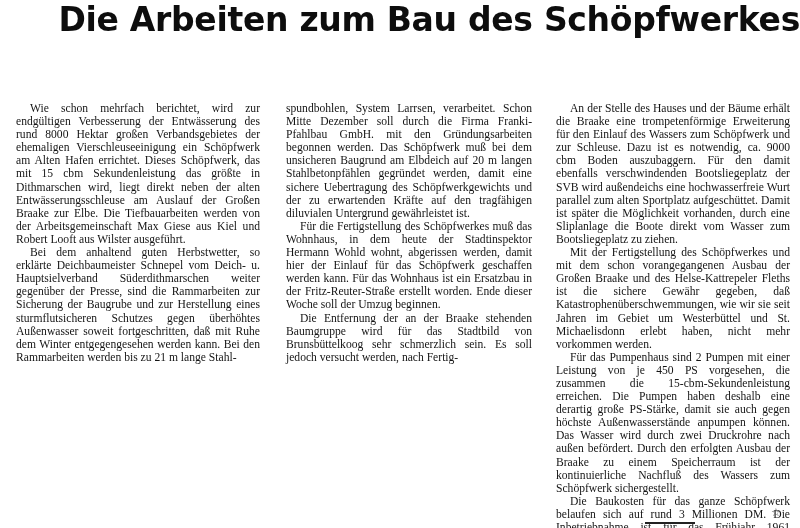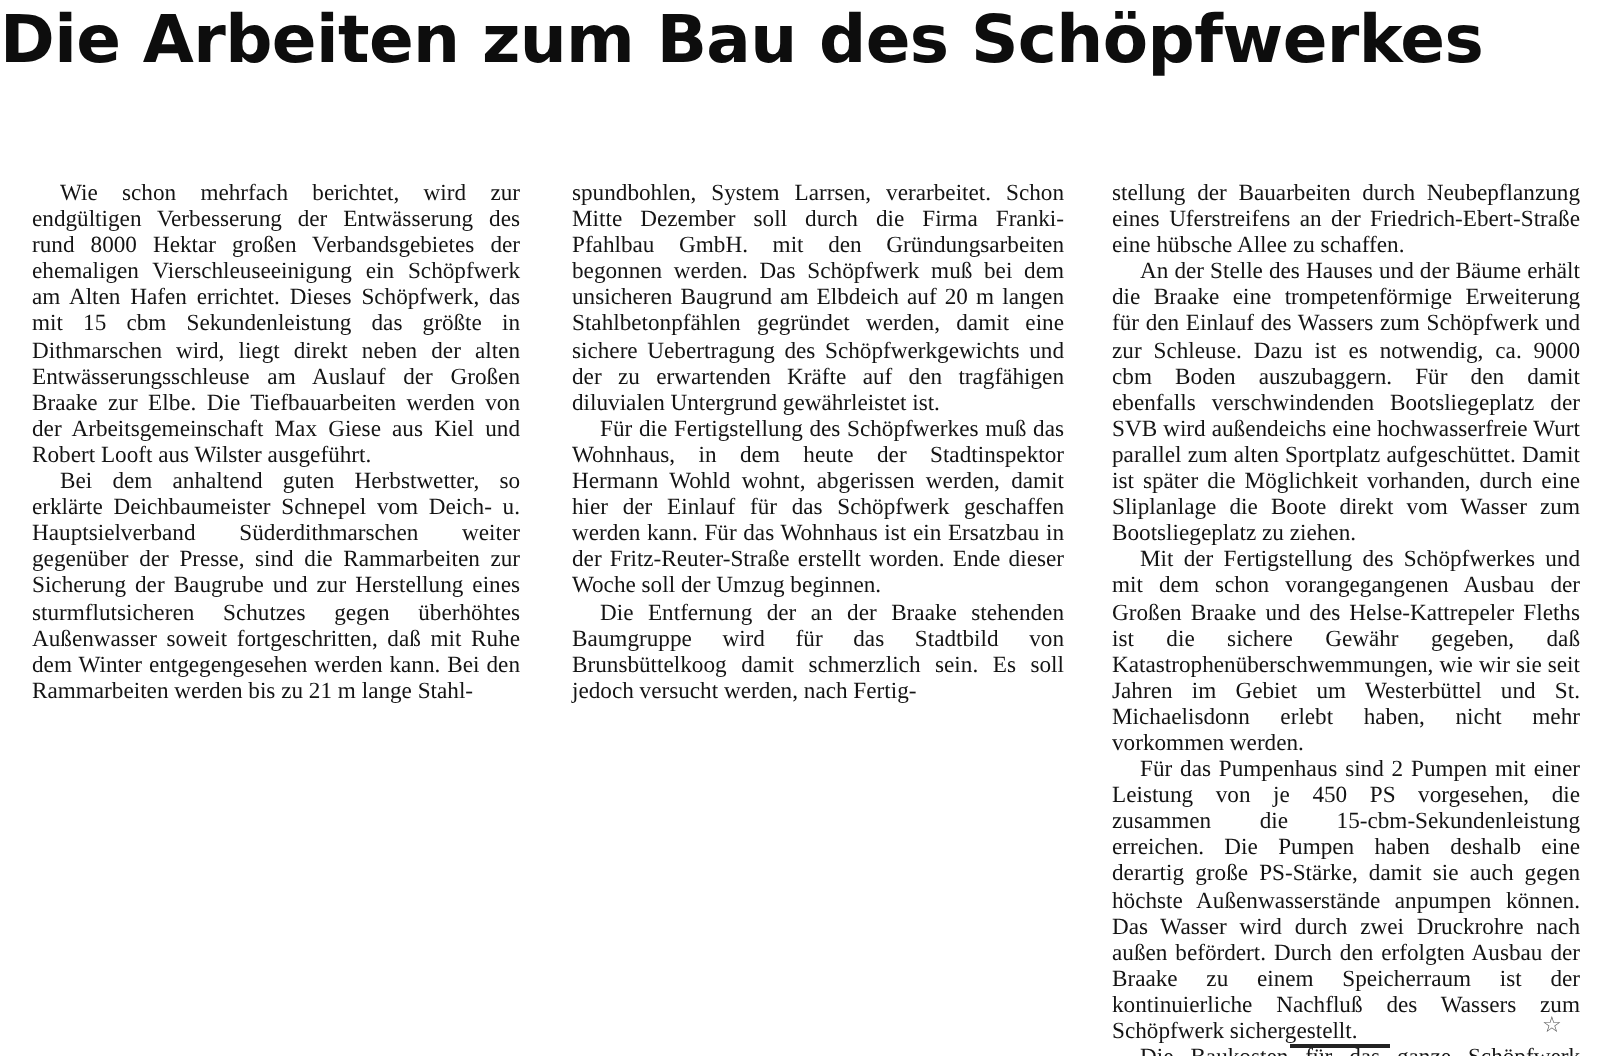--- a/index.html
+++ b/index.html
@@ -4,28 +4,28 @@
 <style>
   html, body { margin: 0; padding: 0; }
   body {
     width: 800px; height: 528px; overflow: hidden;
     background: #ffffff; color: #141414;
     font-family: "Liberation Serif", "DejaVu Serif", serif;
     position: relative;
   }
   .headline {
     position: absolute; left: 0; top: 2px; width: 800px;
-    text-align: left;
+    text-align: right;
     font-family: "DejaVu Sans", "Liberation Sans", sans-serif;
     font-weight: bold; color: #0d0d0d;
     font-size: 33px; line-height: 36px; letter-spacing: -0.3px;
   }
   .headline .line { display: block; white-space: nowrap; }
   .col {
-    position: absolute; top: 90px;
+    position: absolute; top: 102px;
     font-size: 11.6px; line-height: 13.1px;
     text-align: justify; hyphens: manual;
   }
   .col p { margin: 0; text-indent: 14px; }
   .col p.noindent { text-indent: 0; }
   .b { font-weight: normal; }
   #col1 { left: 16px; width: 244px; }
   #col2 { left: 286px; width: 246px; }
   #col3 { left: 556px; width: 234px; }
   .endmark {
@@ -45,25 +45,24 @@
 </div>
 
 <div class="col" id="col1">
   <p>Wie schon mehrfach berichtet, wird zur endgültigen Verbesserung der Entwässerung des rund 8000 Hektar großen Verbandsgebietes der ehemaligen Vierschleuseeinigung ein Schöpfwerk am Alten Hafen errichtet. Dieses Schöpfwerk, das mit 15 cbm Sekundenleistung das größte in Dithmarschen wird, liegt direkt neben der alten Entwässerungsschleuse am Auslauf der Großen Braake zur Elbe. Die Tiefbauarbeiten werden von der Arbeitsgemeinschaft Max Giese aus Kiel und Robert Looft aus Wilster ausgeführt.</p>
   <p class="b">Bei dem anhaltend guten Herbstwetter, so erklärte Deichbaumeister Schnepel vom Deich- u. Hauptsielverband Süderdithmarschen weiter gegenüber der Presse, sind die Rammarbeiten zur Sicherung der Baugrube und zur Herstellung eines sturmflutsicheren Schutzes gegen überhöhtes Außenwasser soweit fortgeschritten, daß mit Ruhe dem Winter entgegengesehen werden kann. Bei den Rammarbeiten werden bis zu 21 m lange Stahl-</p>
 </div>
 
 <div class="col" id="col2">
   <p class="b noindent">spundbohlen, System Larrsen, verarbeitet. Schon Mitte Dezember soll durch die Firma Franki-Pfahlbau GmbH. mit den Gründungsarbeiten begonnen werden. Das Schöpfwerk muß bei dem unsicheren Baugrund am Elbdeich auf 20 m langen Stahlbetonpfählen gegründet werden, damit eine sichere Uebertragung des Schöpfwerkgewichts und der zu erwartenden Kräfte auf den tragfähigen diluvialen Untergrund gewährleistet ist.</p>
   <p>Für die Fertigstellung des Schöpfwerkes muß das Wohnhaus, in dem heute der Stadtinspektor Hermann Wohld wohnt, abgerissen werden, damit hier der Einlauf für das Schöpfwerk geschaffen werden kann. Für das Wohnhaus ist ein Ersatzbau in der Fritz-Reuter-Straße erstellt worden. Ende dieser Woche soll der Umzug beginnen.</p>
-  <p>Die Entfernung der an der Braake stehenden Baumgruppe wird für das Stadtbild von Brunsbüttelkoog damit schmerzlich sein. Es soll jedoch versucht werden, nach Fertig-</p>
+  <p>Die Entfernung der an der Braake stehenden Baumgruppe wird für das Stadtbild von Brunsbüttelkoog sehr schmerzlich sein. Es soll jedoch versucht werden, nach Fertig-</p>
 </div>
 
 <div class="col" id="col3">
-  <p class="noindent">stellung der Bauarbeiten durch Neubepflanzung eines Uferstreifens an der Friedrich-Ebert-Straße eine hübsche Allee zu schaffen.</p>
   <p>An der Stelle des Hauses und der Bäume erhält die Braake eine trompetenförmige Erweiterung für den Einlauf des Wassers zum Schöpfwerk und zur Schleuse. Dazu ist es notwendig, ca. 9000 cbm Boden auszubaggern. Für den damit ebenfalls verschwindenden Bootsliegeplatz der SVB wird außendeichs eine hochwasserfreie Wurt parallel zum alten Sportplatz aufgeschüttet. Damit ist später die Möglichkeit vorhanden, durch eine Sliplanlage die Boote direkt vom Wasser zum Bootsliegeplatz zu ziehen.</p>
   <p>Mit der Fertigstellung des Schöpfwerkes und mit dem schon vorangegangenen Ausbau der Großen Braake und des Helse-Kattrepeler Fleths ist die sichere Gewähr gegeben, daß Katastrophenüberschwemmungen, wie wir sie seit Jahren im Gebiet um Westerbüttel und St. Michaelisdonn erlebt haben, nicht mehr vorkommen werden.</p>
   <p>Für das Pumpenhaus sind 2 Pumpen mit einer Leistung von je 450 PS vorgesehen, die zusammen die 15-cbm-Sekundenleistung erreichen. Die Pumpen haben deshalb eine derartig große PS-Stärke, damit sie auch gegen höchste Außenwasserstände anpumpen können. Das Wasser wird durch zwei Druckrohre nach außen befördert. Durch den erfolgten Ausbau der Braake zu einem Speicherraum ist der kontinuierliche Nachfluß des Wassers zum Schöpfwerk sichergestellt.</p>
   <p>Die Baukosten für das ganze Schöpfwerk belaufen sich auf rund 3 Millionen DM. Die Inbetriebnahme ist für das Frühjahr 1961 vorgesehen.</p>
 </div>
 
 <div class="endmark">☆</div>
 <div class="endrule"></div>
 
 </body></html>

